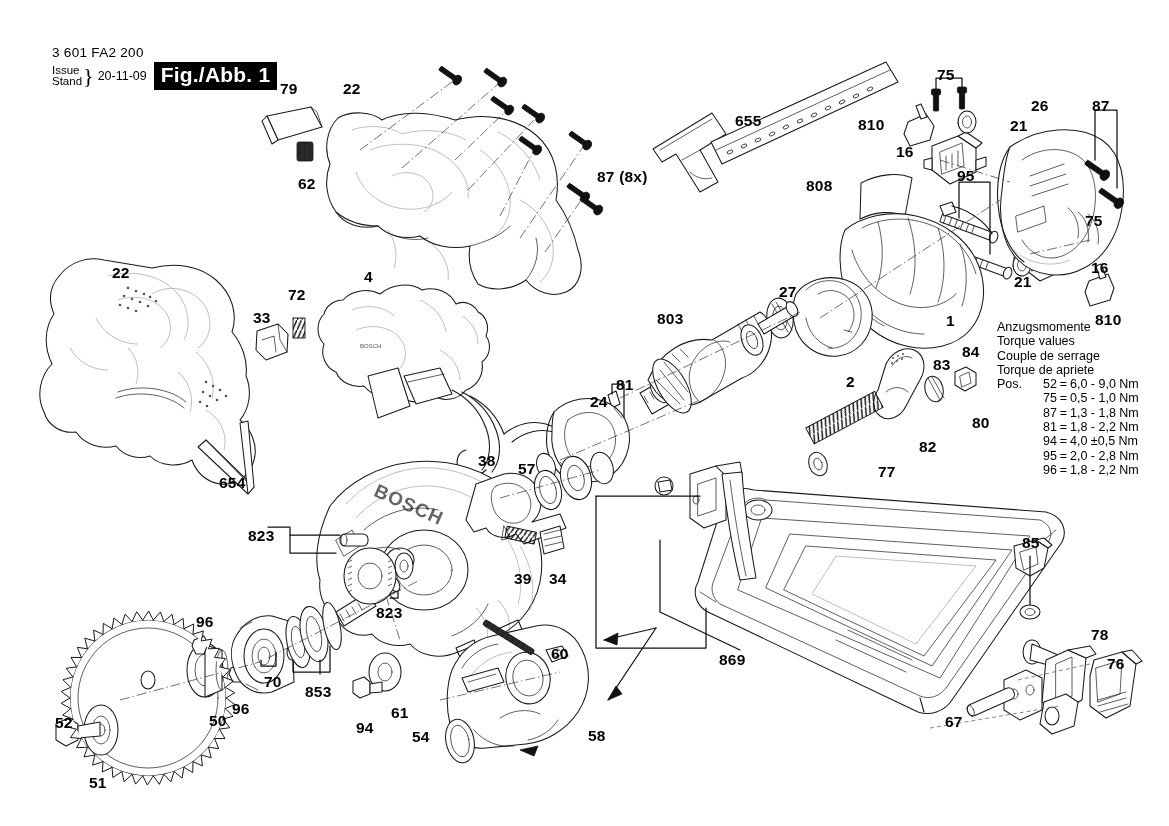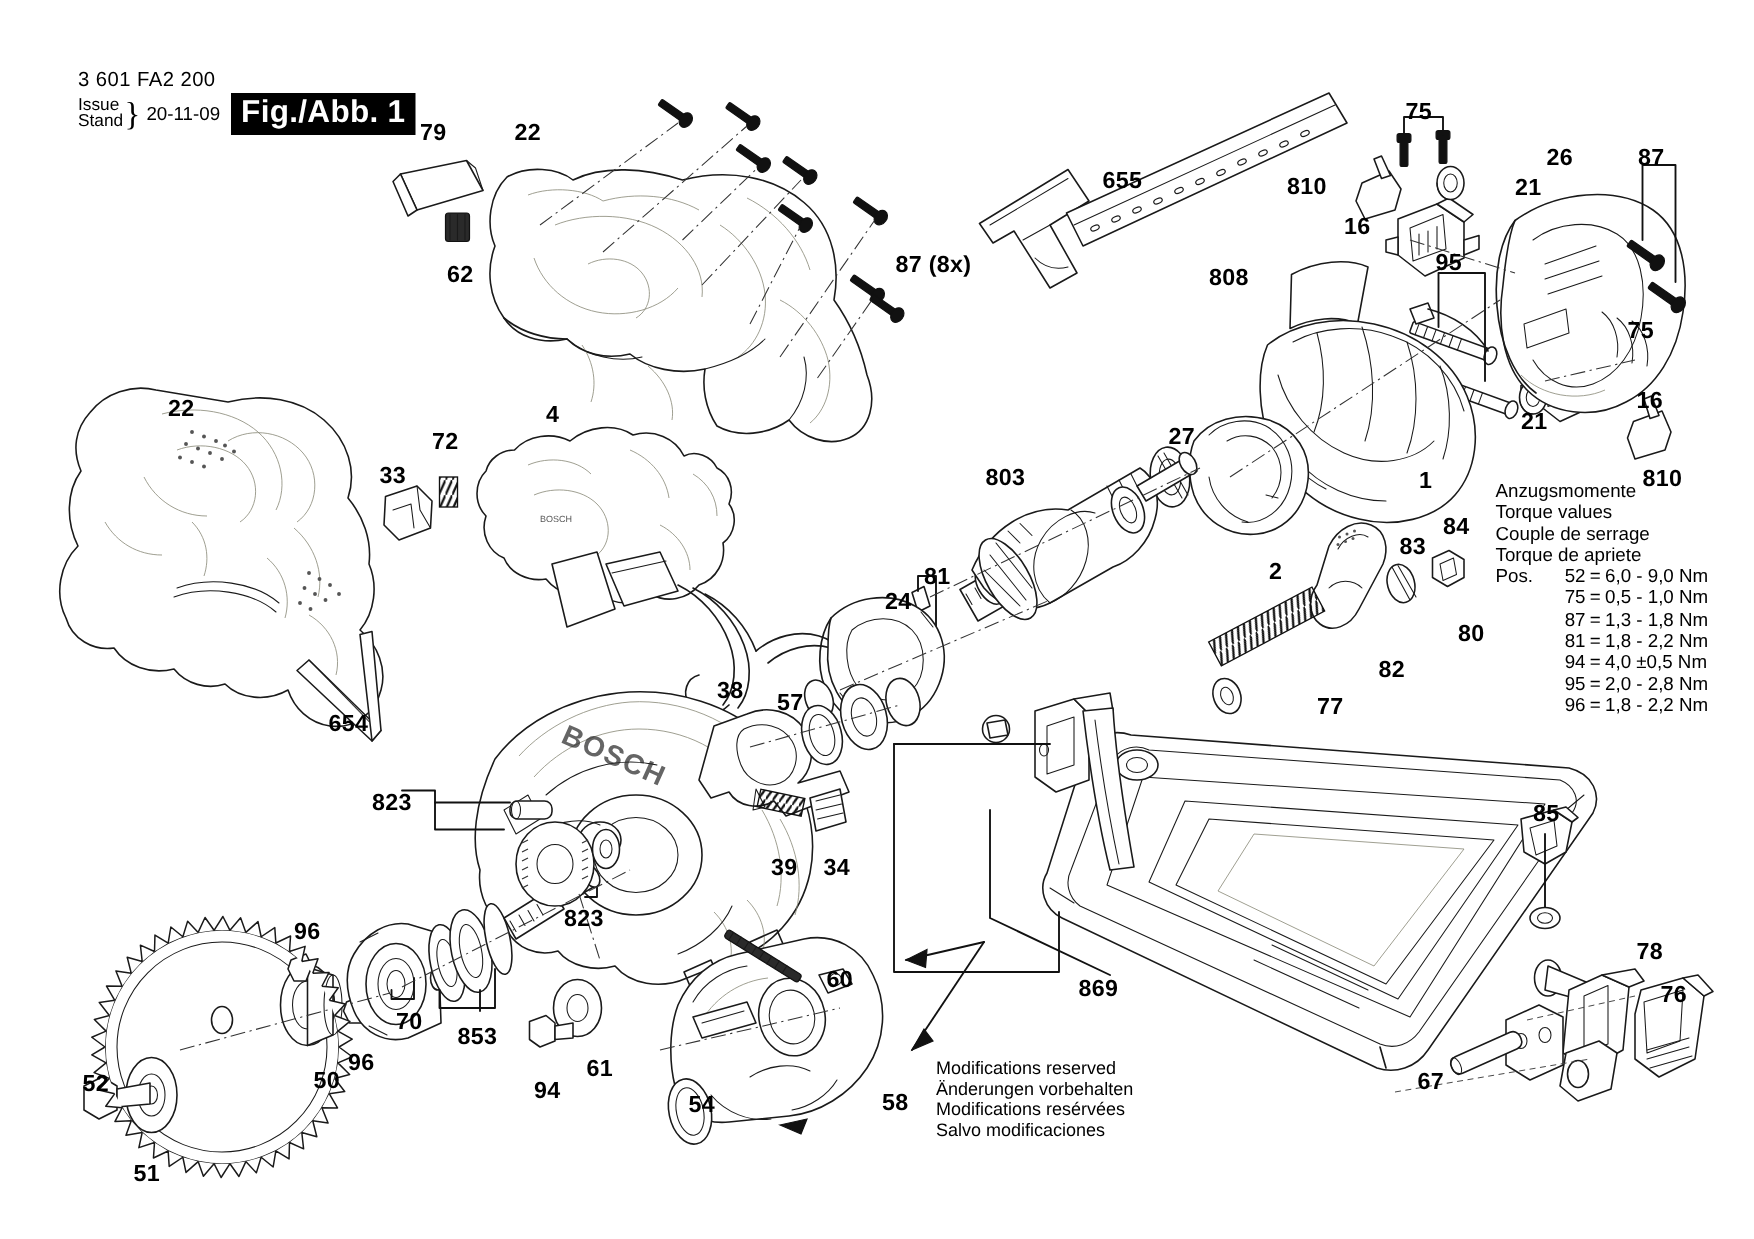--- a/index.html
+++ b/index.html
@@ -783,26 +783,20 @@
         </div>
         <div class="tt-row">
           <span class="tt-pos"></span>
           <span class="tt-num">96</span>
           <span class="tt-eq">=</span>
           <span class="tt-val">1,8 - 2,2 Nm</span>
         </div>
       </div>
 </div>
 
-<div class="legal">
-  <div>Modifications reserved</div>
-  <div>Änderungen vorbehalten</div>
-  <div>Modifications resérvées</div>
-  <div>Salvo modificaciones</div>
-</div>
 
 <div style="position:absolute;left:372px;top:494px;transform:rotate(24deg);
             font-size:19px;font-weight:700;letter-spacing:1px;color:#2a2a2a;opacity:.72;">BOSCH</div>
 
 <div id="callouts">
       <div class="cn" style="left: 280px; top: 80px;">79</div>
       <div class="cn" style="left: 343px; top: 80px;">22</div>
       <div class="cn" style="left: 298px; top: 175px;">62</div>
       <div class="cn" style="left: 585px; top: 168px; margin-left: 12px;">87 (8x)</div>
       <div class="cn" style="left: 112px; top: 264px;">22</div>
@@ -842,21 +836,21 @@
       <div class="cn" style="left: 549px; top: 570px;">34</div>
       <div class="cn" style="left: 196px; top: 613px;">96</div>
       <div class="cn" style="left: 232px; top: 700px;">96</div>
       <div class="cn" style="left: 209px; top: 712px;">50</div>
       <div class="cn" style="left: 264px; top: 673px;">70</div>
       <div class="cn" style="left: 305px; top: 683px;">853</div>
       <div class="cn" style="left: 356px; top: 719px;">94</div>
       <div class="cn" style="left: 391px; top: 704px;">61</div>
       <div class="cn" style="left: 55px; top: 714px;">52</div>
       <div class="cn" style="left: 89px; top: 774px;">51</div>
-      <div class="cn" style="left: 412px; top: 728px; margin-left: 47px;">54</div>
+      <div class="cn" style="left: 412px; top: 728px;">54</div>
       <div class="cn" style="left: 588px; top: 727px;">58</div>
       <div class="cn" style="left: 551px; top: 645px;">60</div>
       <div class="cn" style="left: 719px; top: 651px;">869</div>
       <div class="cn" style="left: 1022px; top: 534px;">85</div>
       <div class="cn" style="left: 1091px; top: 626px;">78</div>
       <div class="cn" style="left: 1107px; top: 655px;">76</div>
       <div class="cn" style="left: 945px; top: 713px;">67</div>
     </div>
 
 </div>

